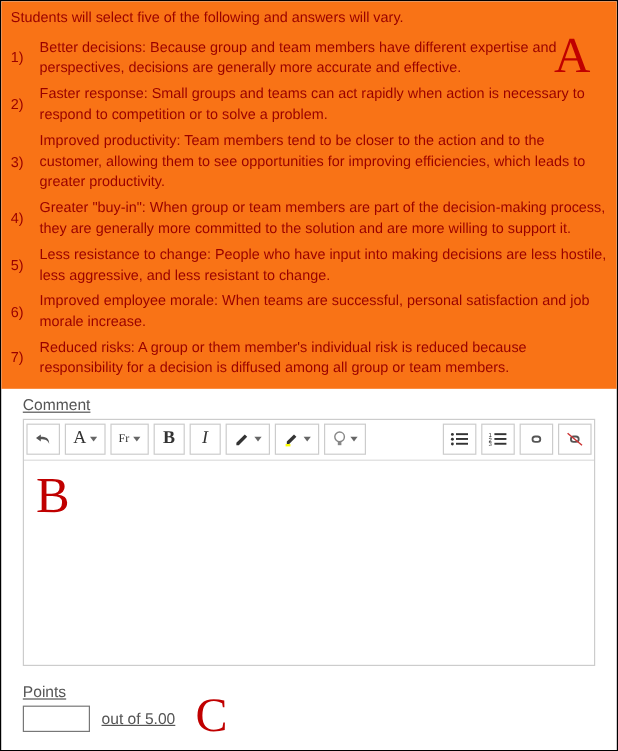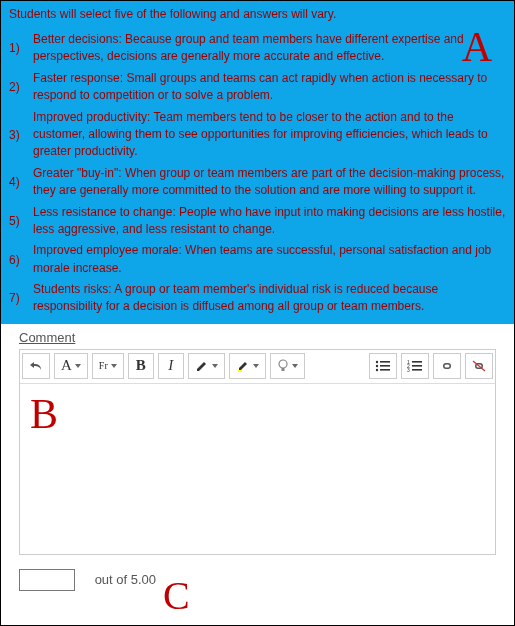--- a/index.html
+++ b/index.html
@@ -9,21 +9,21 @@
     font-family: Arial, sans-serif;
     font-size: 13px;
     width: 515px;
     height: 626px;
     background: #fff;
     border: 1px solid #000;
     position: relative;
     overflow: hidden;
   }
   .answer-block {
-    background: #0ea5e9;
+    background: #f97316;
     padding: 6px 8px 6px 8px;
     color: #990000;
   }
   .instr {
     font-size: 12px;
     color: #990000;
     margin-bottom: 8px;
   }
   .list {
     display: table;
@@ -109,22 +109,23 @@
     width: 56px;
     height: 22px;
     border: 1px solid #777;
     font-size: 13px;
     padding: 2px 4px;
     vertical-align: middle;
   }
   .points-suffix {
     font-size: 13px;
     color: #555;
-    margin-left: 16px;
+    margin-left: 6px;
     vertical-align: middle;
+    text-decoration: underline;
   }
   .overlay-letter {
     position: absolute;
     font-family: "Times New Roman", serif;
     font-size: 42px;
     color: #c00000;
     pointer-events: none;
   }
   .letA { top: 22px; right: 22px; }
   .letC { position: absolute; left: 162px; bottom: 6px; font-family:"Times New Roman",serif; font-size:40px; color:#c00000; pointer-events:none; }
@@ -155,21 +156,21 @@
     <div class="row">
       <div class="num">5)</div>
       <div class="txt">Less resistance to change: People who have input into making decisions are less hostile, less aggressive, and less resistant to change.</div>
     </div>
     <div class="row">
       <div class="num">6)</div>
       <div class="txt">Improved employee morale: When teams are successful, personal satisfaction and job morale increase.</div>
     </div>
     <div class="row">
       <div class="num">7)</div>
-      <div class="txt">Students risks: A group or team member's individual risk is reduced because responsibility for a decision is diffused among all group or team members.</div>
+      <div class="txt">Reduced risks: A group or them member's individual risk is reduced because responsibility for a decision is diffused among all group or team members.</div>
     </div>
   </div>
 </div>
 
 <div class="section-label">Comment</div>
 
 <div class="editor-wrap">
   <div class="toolbar">
     <div class="tb-btn icon-only">
       <svg width="14" height="14" viewBox="0 0 14 14">
@@ -236,18 +237,19 @@
       <svg width="16" height="14" viewBox="0 0 16 14">
           <path d="M4 7 a3 3 0 0 1 3-3 h1 v1.5 h-1 a1.5 1.5 0 0 0 0 3 h1 V10 h-1 a3 3 0 0 1-3-3 Z M12 7 a3 3 0 0 1-3 3 h-1 V8.5 h1 a1.5 1.5 0 0 0 0-3 h-1 V4 h1 a3 3 0 0 1 3 3 Z" fill="#555"></path>
           <line x1="2" y1="2" x2="14" y2="12" stroke="#c33" stroke-width="1.2"></line>
         </svg>
     </div>
   </div>
   <div class="editor-area" contenteditable="true" style="">B</div>
 </div>
 
 <div class="points-block">
+  <div class="section-label" style="margin:0 0 4px 0;">Points</div>
   <input type="text" class="points-input" value="" style="">
   <span class="points-suffix">out of 5.00</span>
 </div>
 
 <div class="overlay-letter letA">A</div>
 <div class="letC">C</div>
 
 </body></html>

